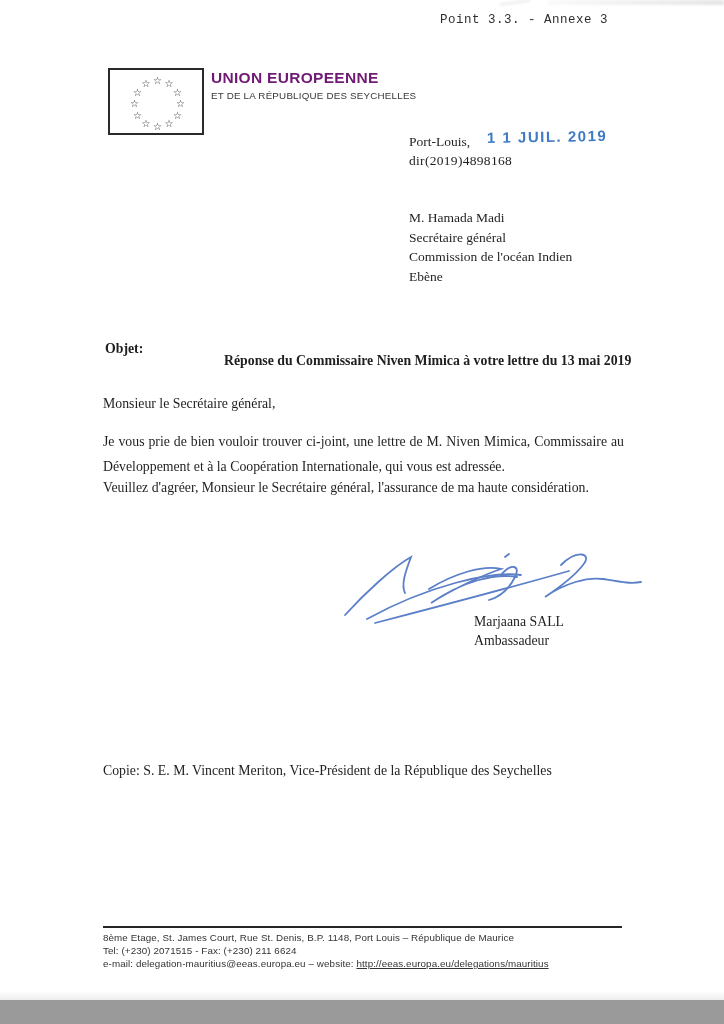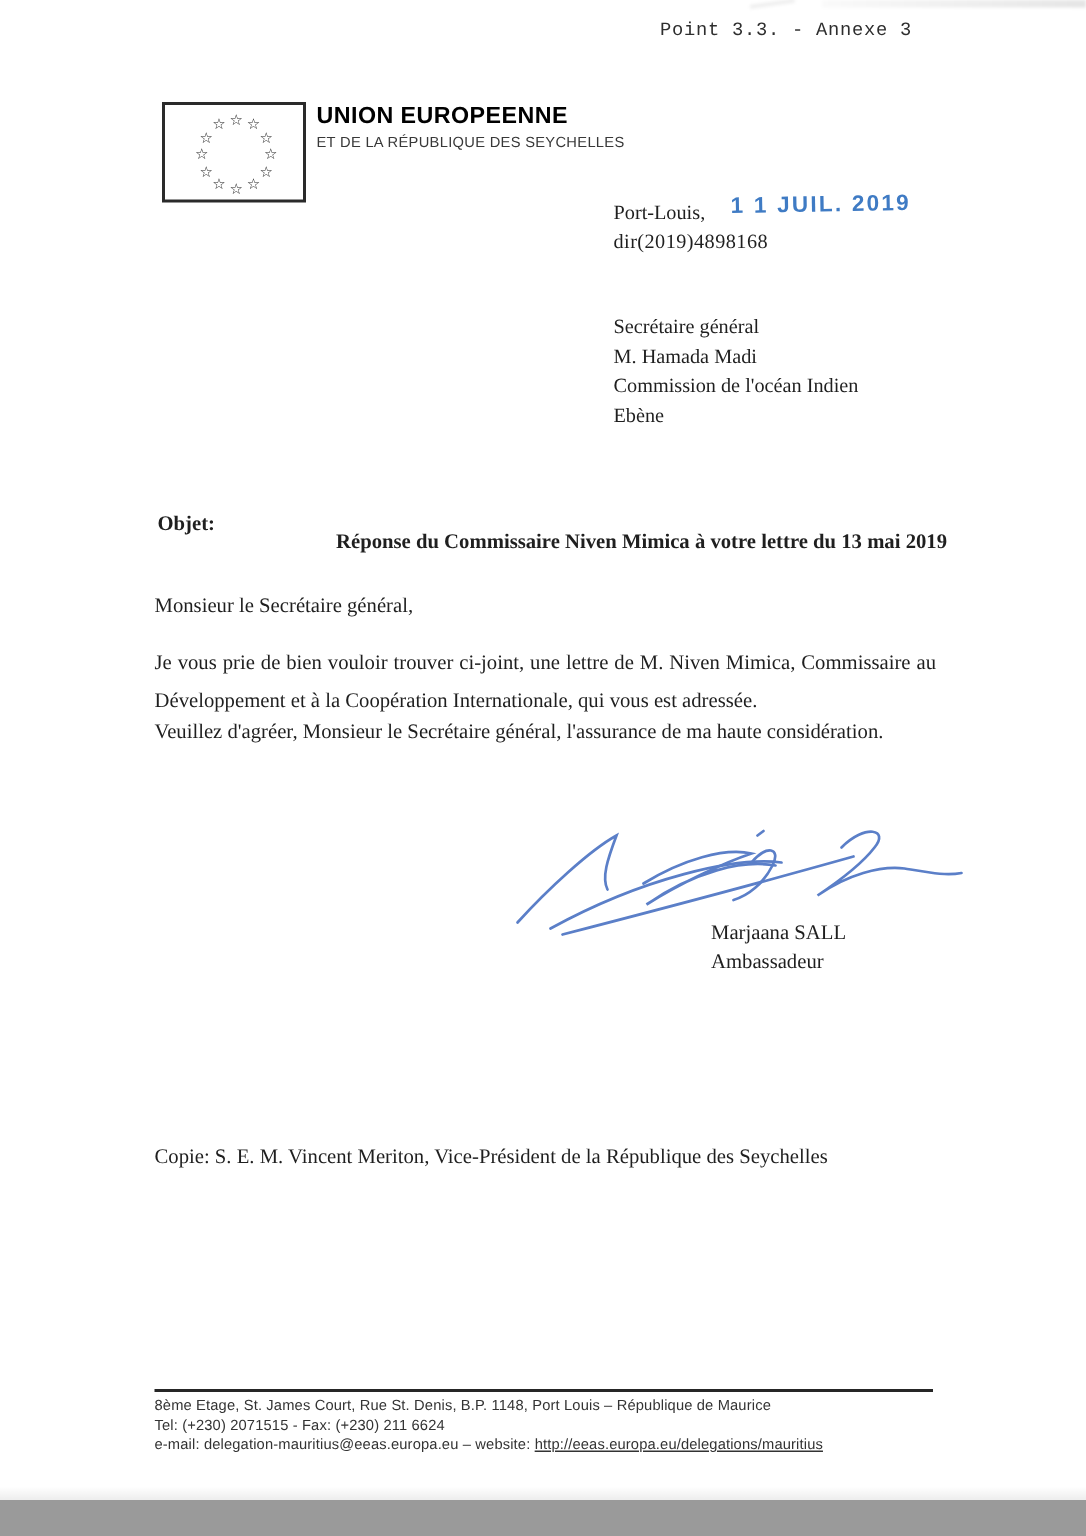--- a/index.html
+++ b/index.html
@@ -45,21 +45,21 @@
   .eu-flag .star {
     position: absolute; font-size: 10px; line-height: 10px; color: #1c1c1c;
     transform: translate(-50%, -50%);
     font-family: "DejaVu Sans", sans-serif;
   }
   .org-block {
     position: absolute; top: 69px; left: 211px;
     font-family: "Liberation Sans", sans-serif;
   }
   .org-name {
-    font-size: 15.5px; font-weight: bold; color: #000000; letter-spacing: 0.3px;
+    font-size: 15.5px; font-weight: bold; color: #701a75; letter-spacing: 0.3px;
     margin-bottom: 3px;
   }
   .org-sub {
     font-size: 9.8px; color: #383838; line-height: 12.5px; letter-spacing: 0.2px;
   }
   
   .place { position: absolute; top: 134px; left: 409px; font-size: 13.5px; }
   .date-stamp {
     position: absolute; top: 128px; left: 487px;
     font-family: "Liberation Sans", sans-serif;
@@ -127,22 +127,22 @@
     <div class="org-sub">
       <div>ET DE LA RÉPUBLIQUE DES SEYCHELLES</div>
     </div>
   </div>
 
   <div class="place">Port-Louis,</div>
   <div class="date-stamp" style="color:#3f7bc4;">1 1 JUIL. 2019</div>
   <div class="reference">dir(2019)4898168</div>
 
   <div class="recipient">
+    <div>M. Hamada Madi</div>
     <div>Secrétaire général</div>
-    <div>M. Hamada Madi</div>
     <div>Commission de l'océan Indien</div>
     <div>Ebène</div>
   </div>
 
   <div class="subject">
     <span class="subject-label">Objet:</span>
     <span class="subject-text">Réponse du Commissaire Niven Mimica à votre lettre du 13 mai 2019</span>
   </div>
 
   <div class="salutation">Monsieur le Secrétaire général,</div>

